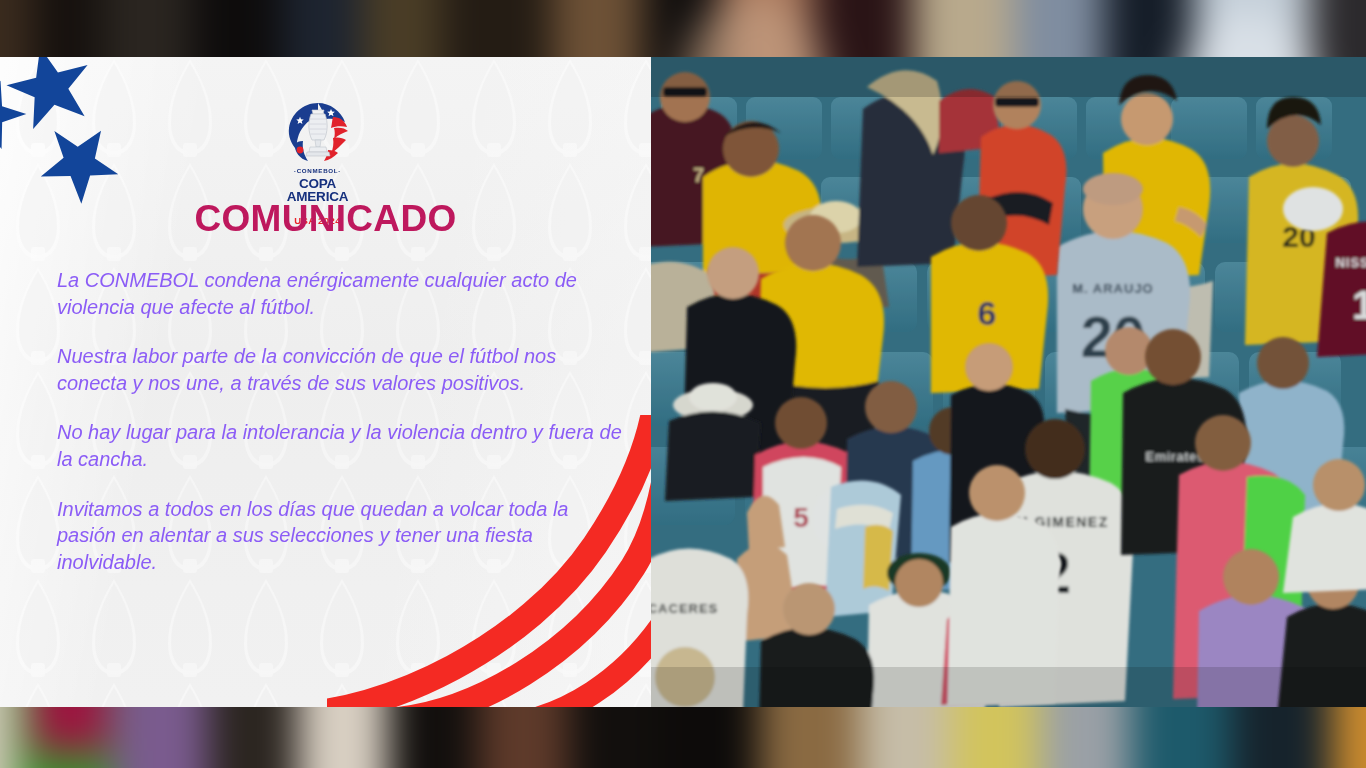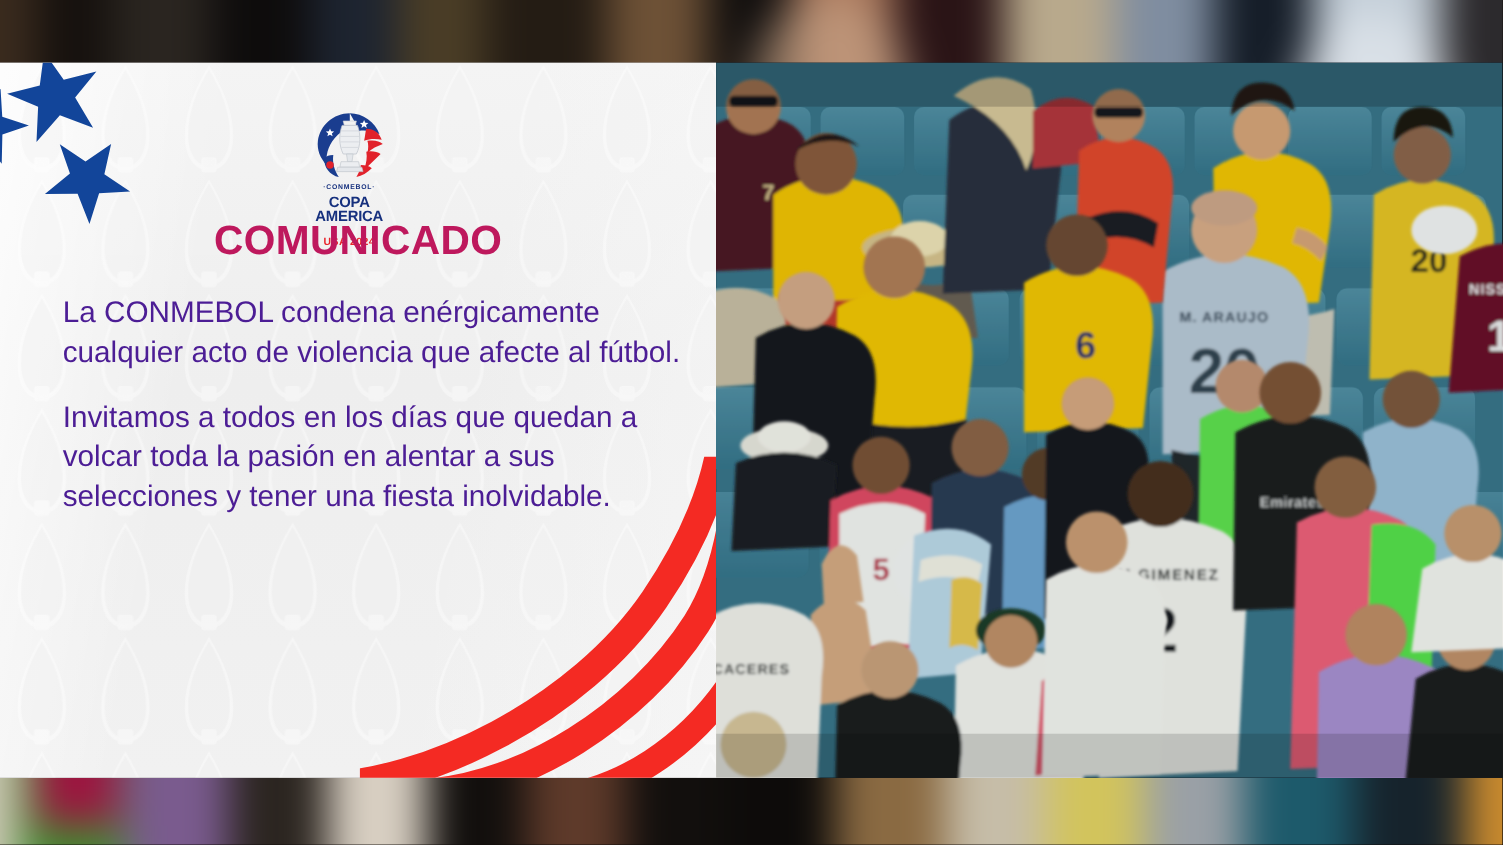--- a/index.html
+++ b/index.html
@@ -66,21 +66,21 @@
 
   
   #title{
     position:absolute;left:0;right:0;top:141px;text-align:center;
     font-size:37px;font-weight:bold;letter-spacing:.3px;color:#be185d;
   }
 
   
   #body-copy{
     position:absolute;left:57px;top:210px;width:566px;
-    color:#4c1d95;font-size:27px;line-height:1.33;
+    color:#8b5cf6;font-size:20px;line-height:1.33;font-style:italic;
   }
   #body-copy p{margin:0 0 23px 0;}
   #body-copy p:last-child{margin-bottom:12px;}
 
   
   #photo{
     position:absolute;left:651px;top:57px;width:715px;height:650px;
     overflow:hidden;background:#20414f;
   }
   #photo svg{display:block;width:100%;height:100%;}
@@ -217,20 +217,22 @@
         <div class="logo-txt" id="logo-conmebol">·CONMEBOL·</div>
         <div class="logo-txt" id="logo-copa">COPA AMERICA</div>
         <div class="logo-txt" id="logo-usa">USA 2024</div>
       </div>
     </div>
 
     <div id="title">COMUNICADO</div>
 
     <div id="body-copy">
       <p>La CONMEBOL condena enérgicamente cualquier acto de violencia que afecte al fútbol.</p>
+      <p>Nuestra labor parte de la convicción de que el fútbol nos conecta y nos une, a través de sus valores positivos.</p>
+      <p>No hay lugar para la intolerancia y la violencia dentro y fuera de la cancha.</p>
       <p>Invitamos a todos en los días que quedan a volcar toda la pasión en alentar a sus selecciones y tener una fiesta inolvidable.</p>
     </div>
   </div>
 
   <div id="photo">
     <svg viewBox="0 0 715 650" preserveAspectRatio="none" aria-hidden="true">
       <defs>
         <linearGradient id="seatG" x1="0" y1="0" x2="0" y2="1">
           <stop offset="0" stop-color="#5d9cb2"></stop>
             <stop offset="1" stop-color="#3d7e95"></stop>

